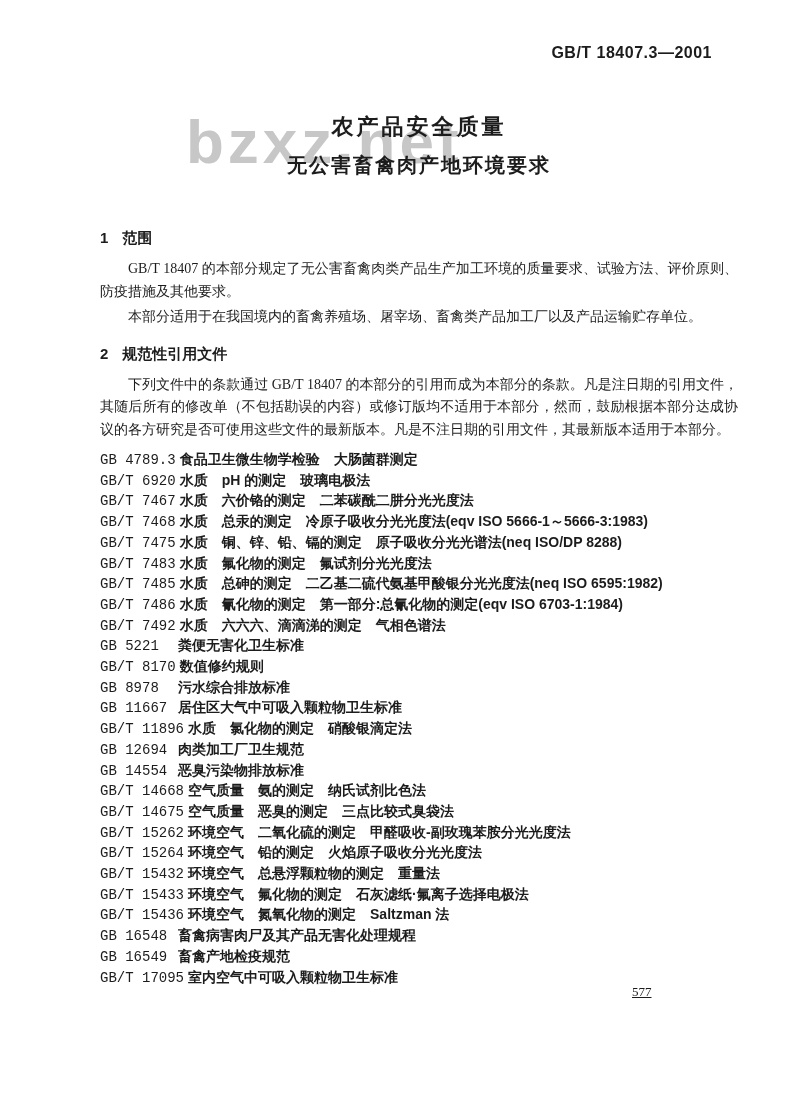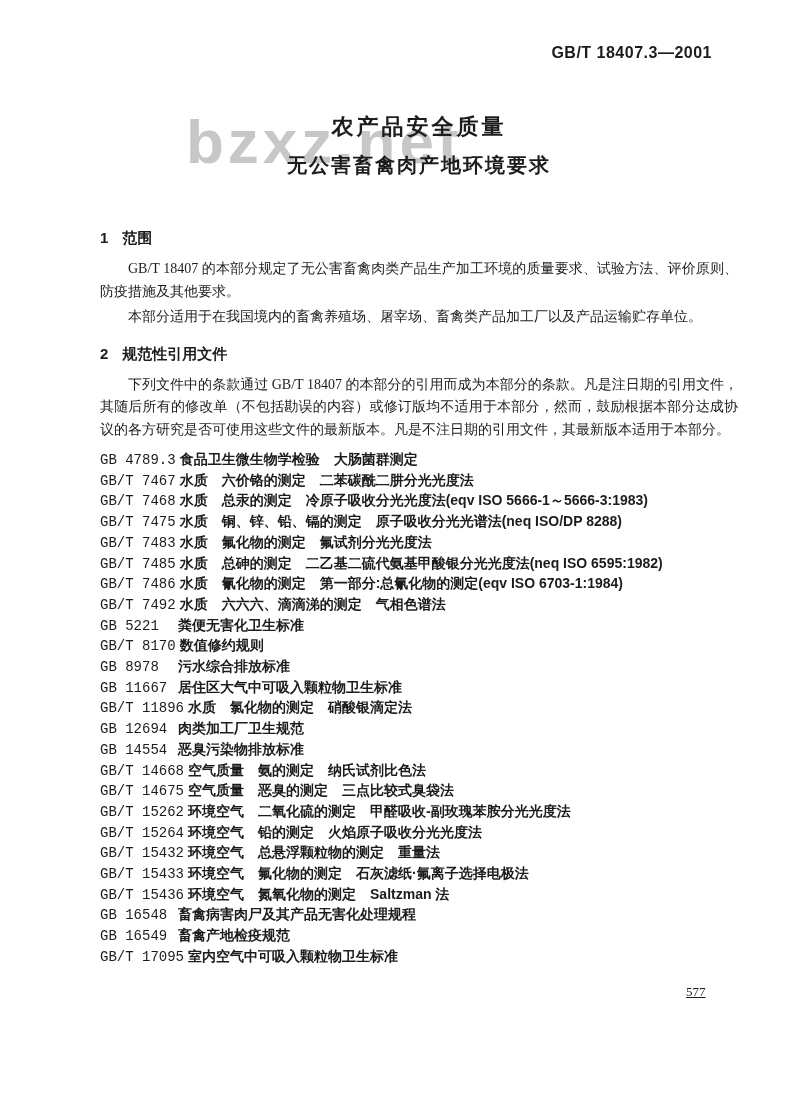--- a/index.html
+++ b/index.html
@@ -43,21 +43,21 @@
   .ref-row { line-height:19.7px; white-space:nowrap; }
   .ref-code {
     display:inline-block; min-width:74px; margin-right:4px;
     font-family:Liberation Mono, monospace;
   }
   .ref-text {
     font-family:"Liberation Sans","DejaVu Sans",sans-serif;
     font-weight:bold;
   }
   .page-number {
-    position:absolute; top:984px; left:686px; z-index:2;
+    position:absolute; top:984px; left:632px; z-index:2;
     font-size:13px; font-family:"Liberation Serif","DejaVu Serif",serif;text-decoration:underline;
   }
 </style>
 </head>
 <body>
 
 <div class="page">
 
   <div class="doc-number">GB/T 18407.3—2001</div>
 
@@ -82,20 +82,23 @@
     </div>
 
     <p class="para">下列文件中的条款通过 GB/T 18407 的本部分的引用而成为本部分的条款。凡是注日期的引用文件，其随后所有的修改单（不包括勘误的内容）或修订版均不适用于本部分，然而，鼓励根据本部分达成协议的各方研究是否可使用这些文件的最新版本。凡是不注日期的引用文件，其最新版本适用于本部分。</p>
 
     <div class="refs">
 
         <div class="ref-row">
           <span class="ref-code">GB 4789.3</span><span class="ref-text">食品卫生微生物学检验　大肠菌群测定</span>
         </div>
 
+        <div class="ref-row">
+          <span class="ref-code">GB/T 6920</span><span class="ref-text">水质　pH 的测定　玻璃电极法</span>
+        </div>
 
         <div class="ref-row">
           <span class="ref-code">GB/T 7467</span><span class="ref-text">水质　六价铬的测定　二苯碳酰二肼分光光度法</span>
         </div>
 
         <div class="ref-row">
           <span class="ref-code">GB/T 7468</span><span class="ref-text">水质　总汞的测定　冷原子吸收分光光度法(eqv ISO 5666-1～5666-3:1983)</span>
         </div>
 
         <div class="ref-row">

